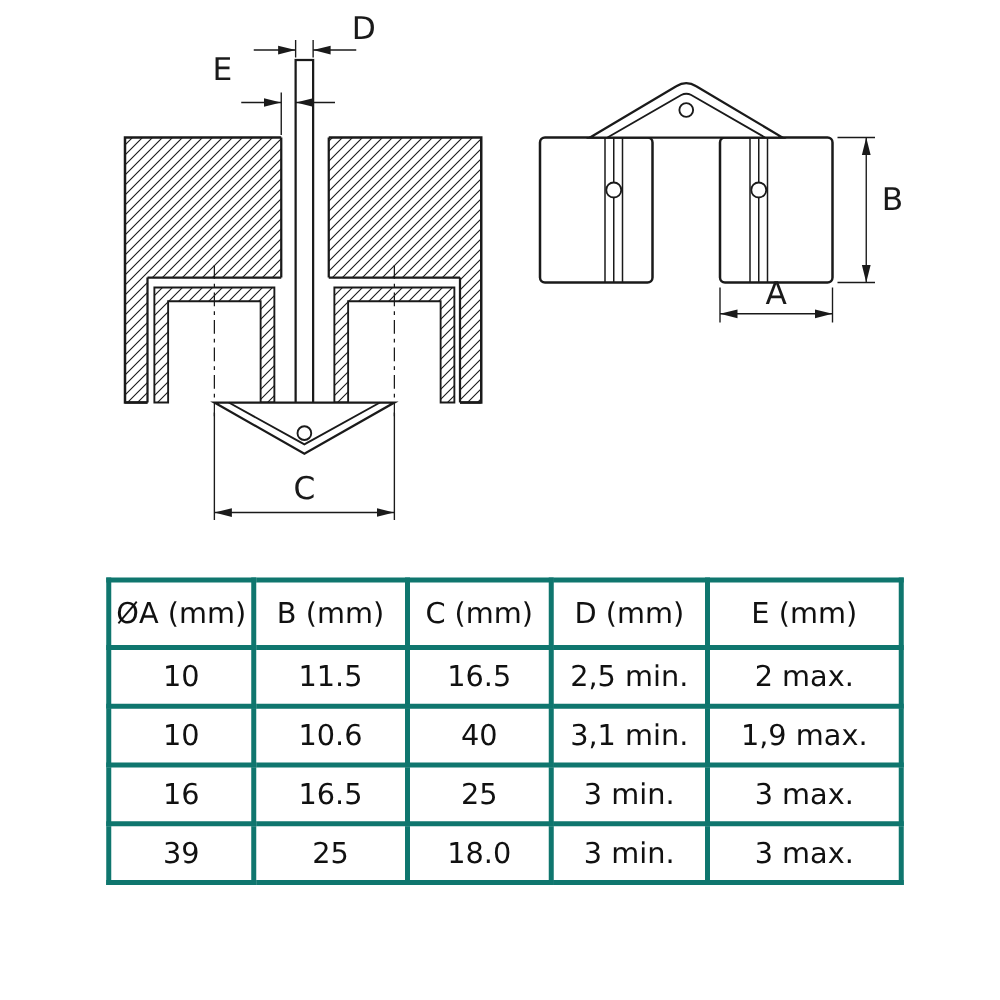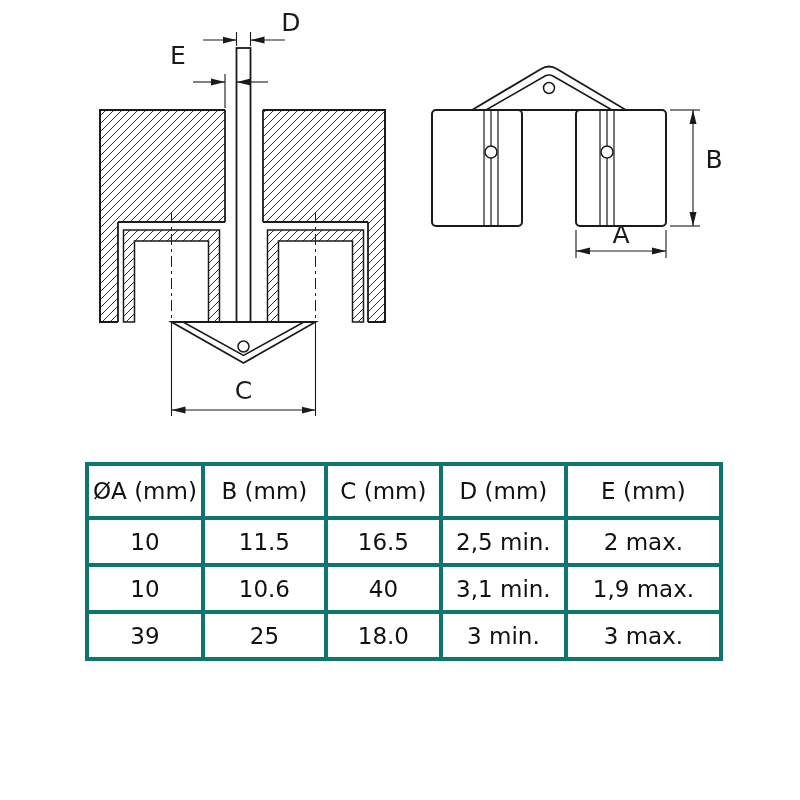--- a/index.html
+++ b/index.html
@@ -178,20 +178,27 @@
           <td>2 max.</td>
         </tr>
         <tr>
           <td>10</td>
           <td>10.6</td>
           <td>40</td>
           <td>3,1 min.</td>
           <td>1,9 max.</td>
         </tr>
         <tr>
+          <td>16</td>
+          <td>16.5</td>
+          <td>25</td>
+          <td>3 min.</td>
+          <td>3 max.</td>
+        </tr>
+        <tr>
           <td>39</td>
           <td>25</td>
           <td>18.0</td>
           <td>3 min.</td>
           <td>3 max.</td>
         </tr>
       </tbody>
     </table>
   </div>
 </div>

